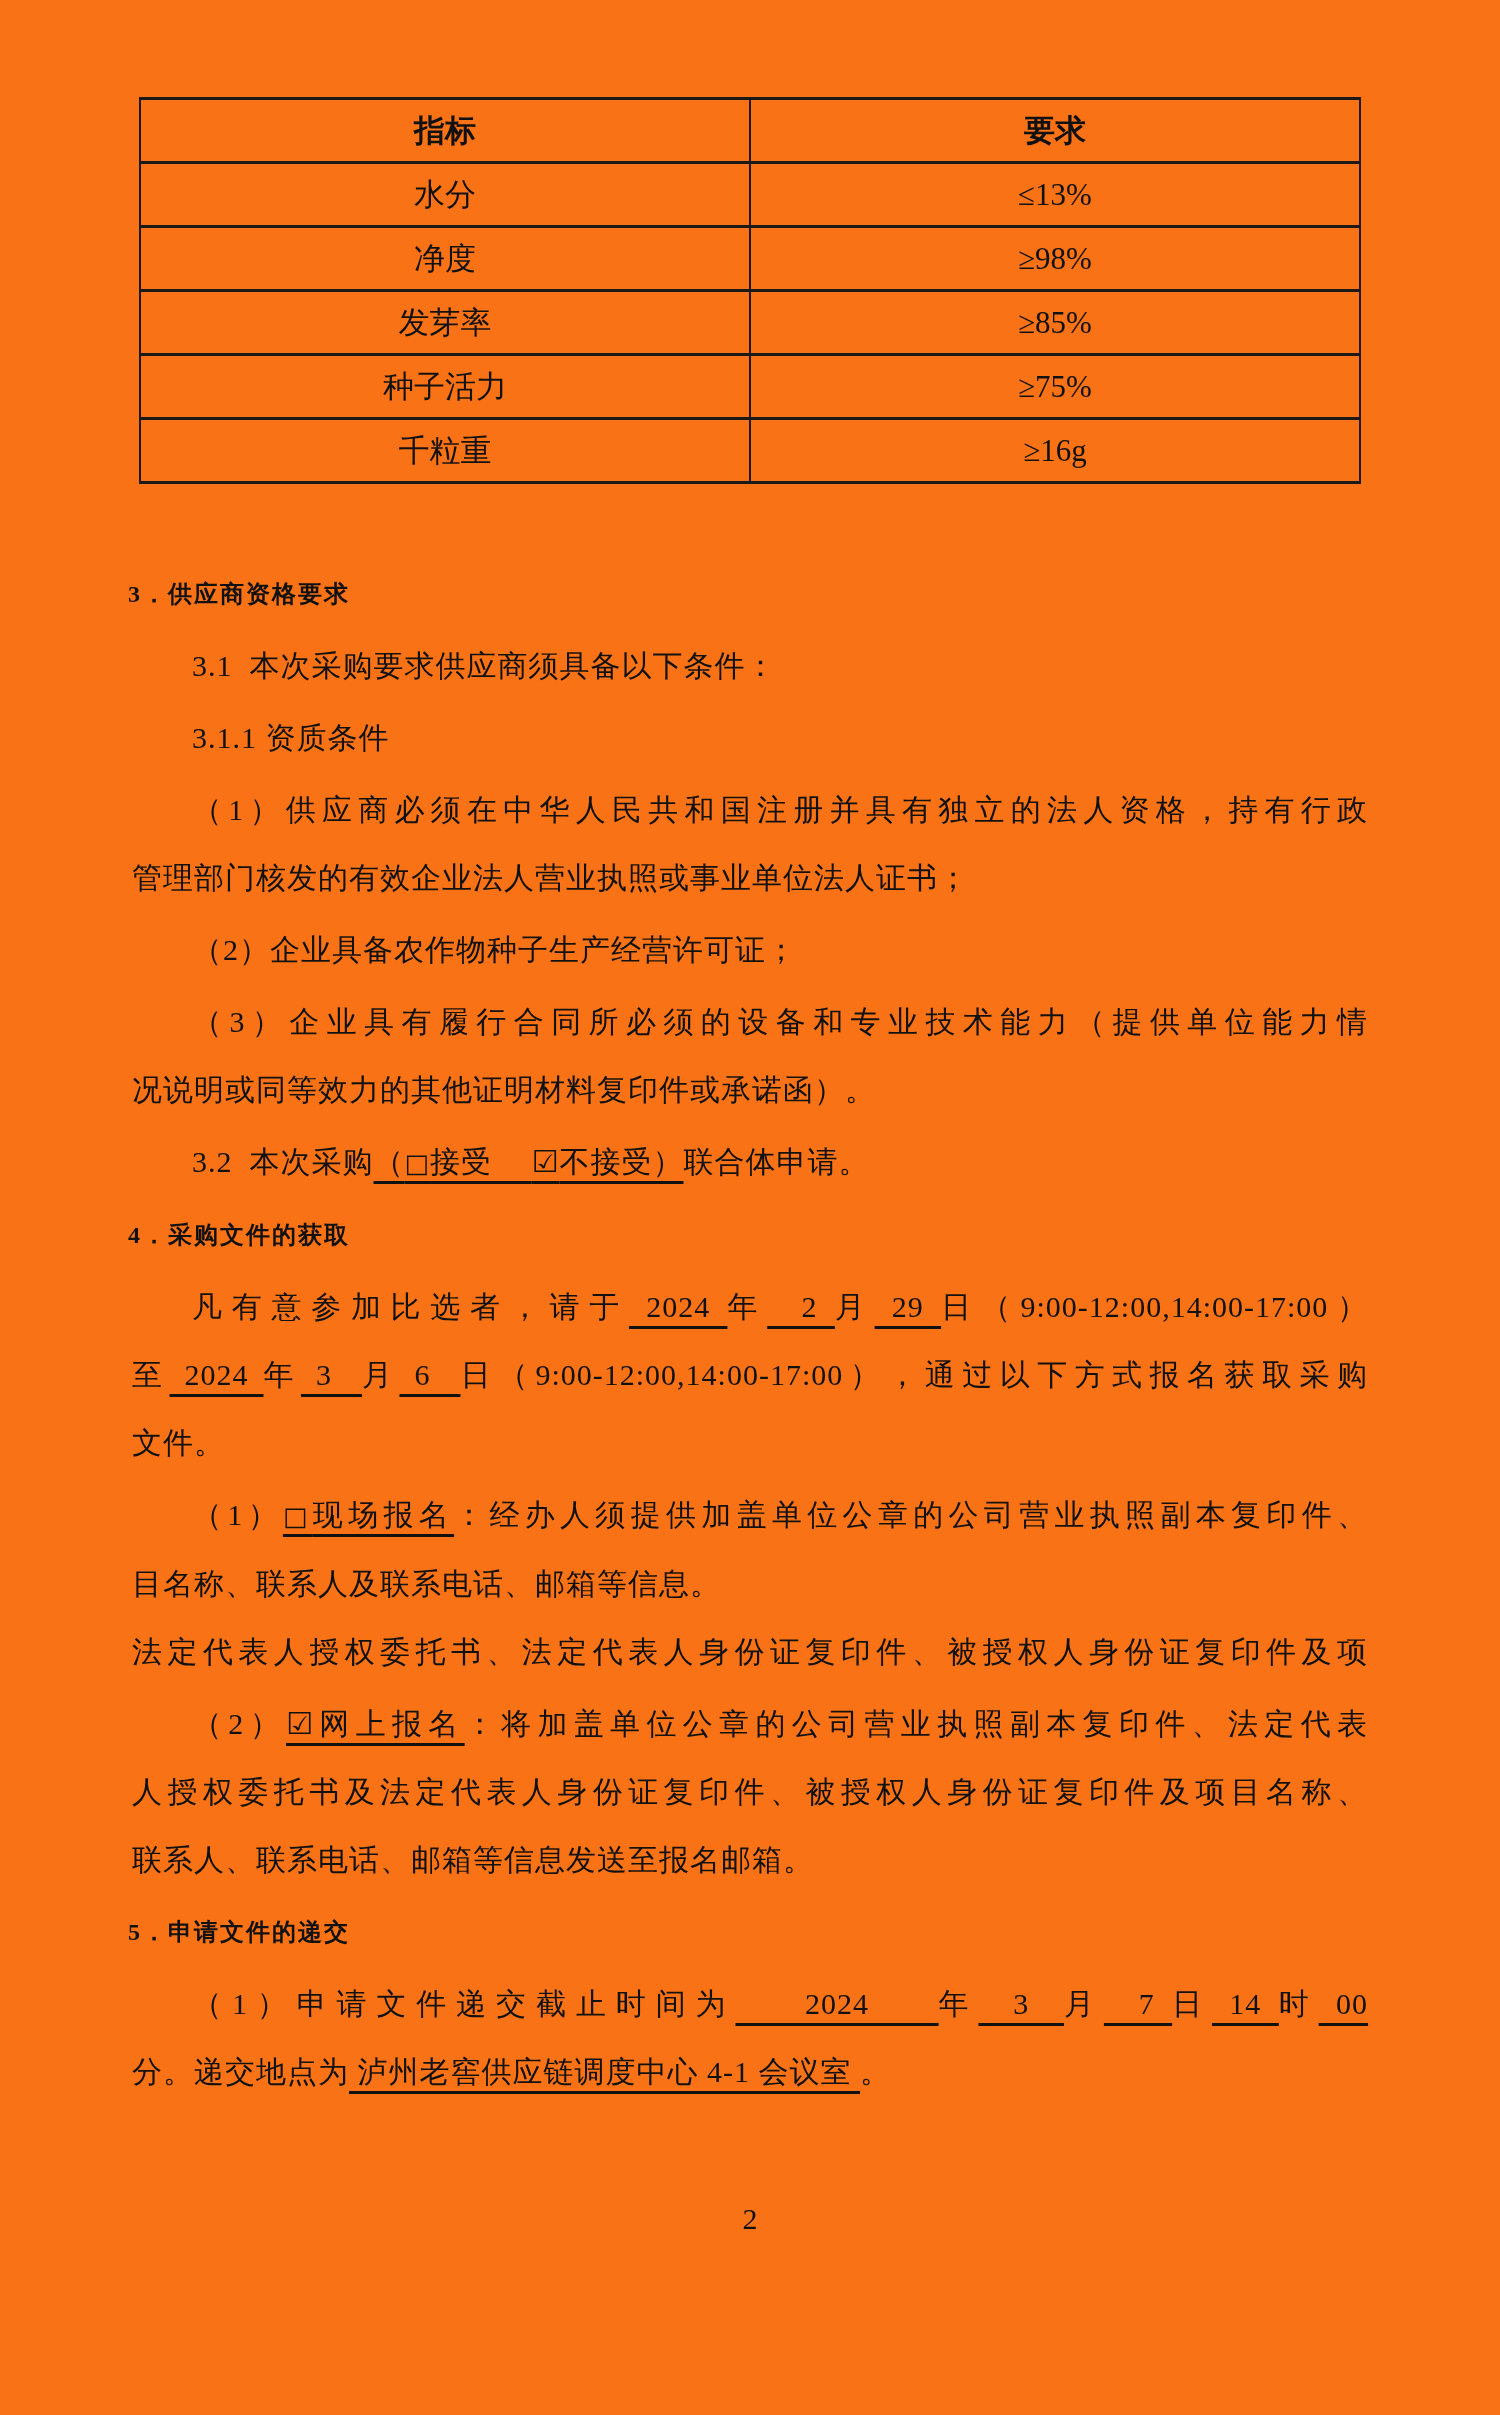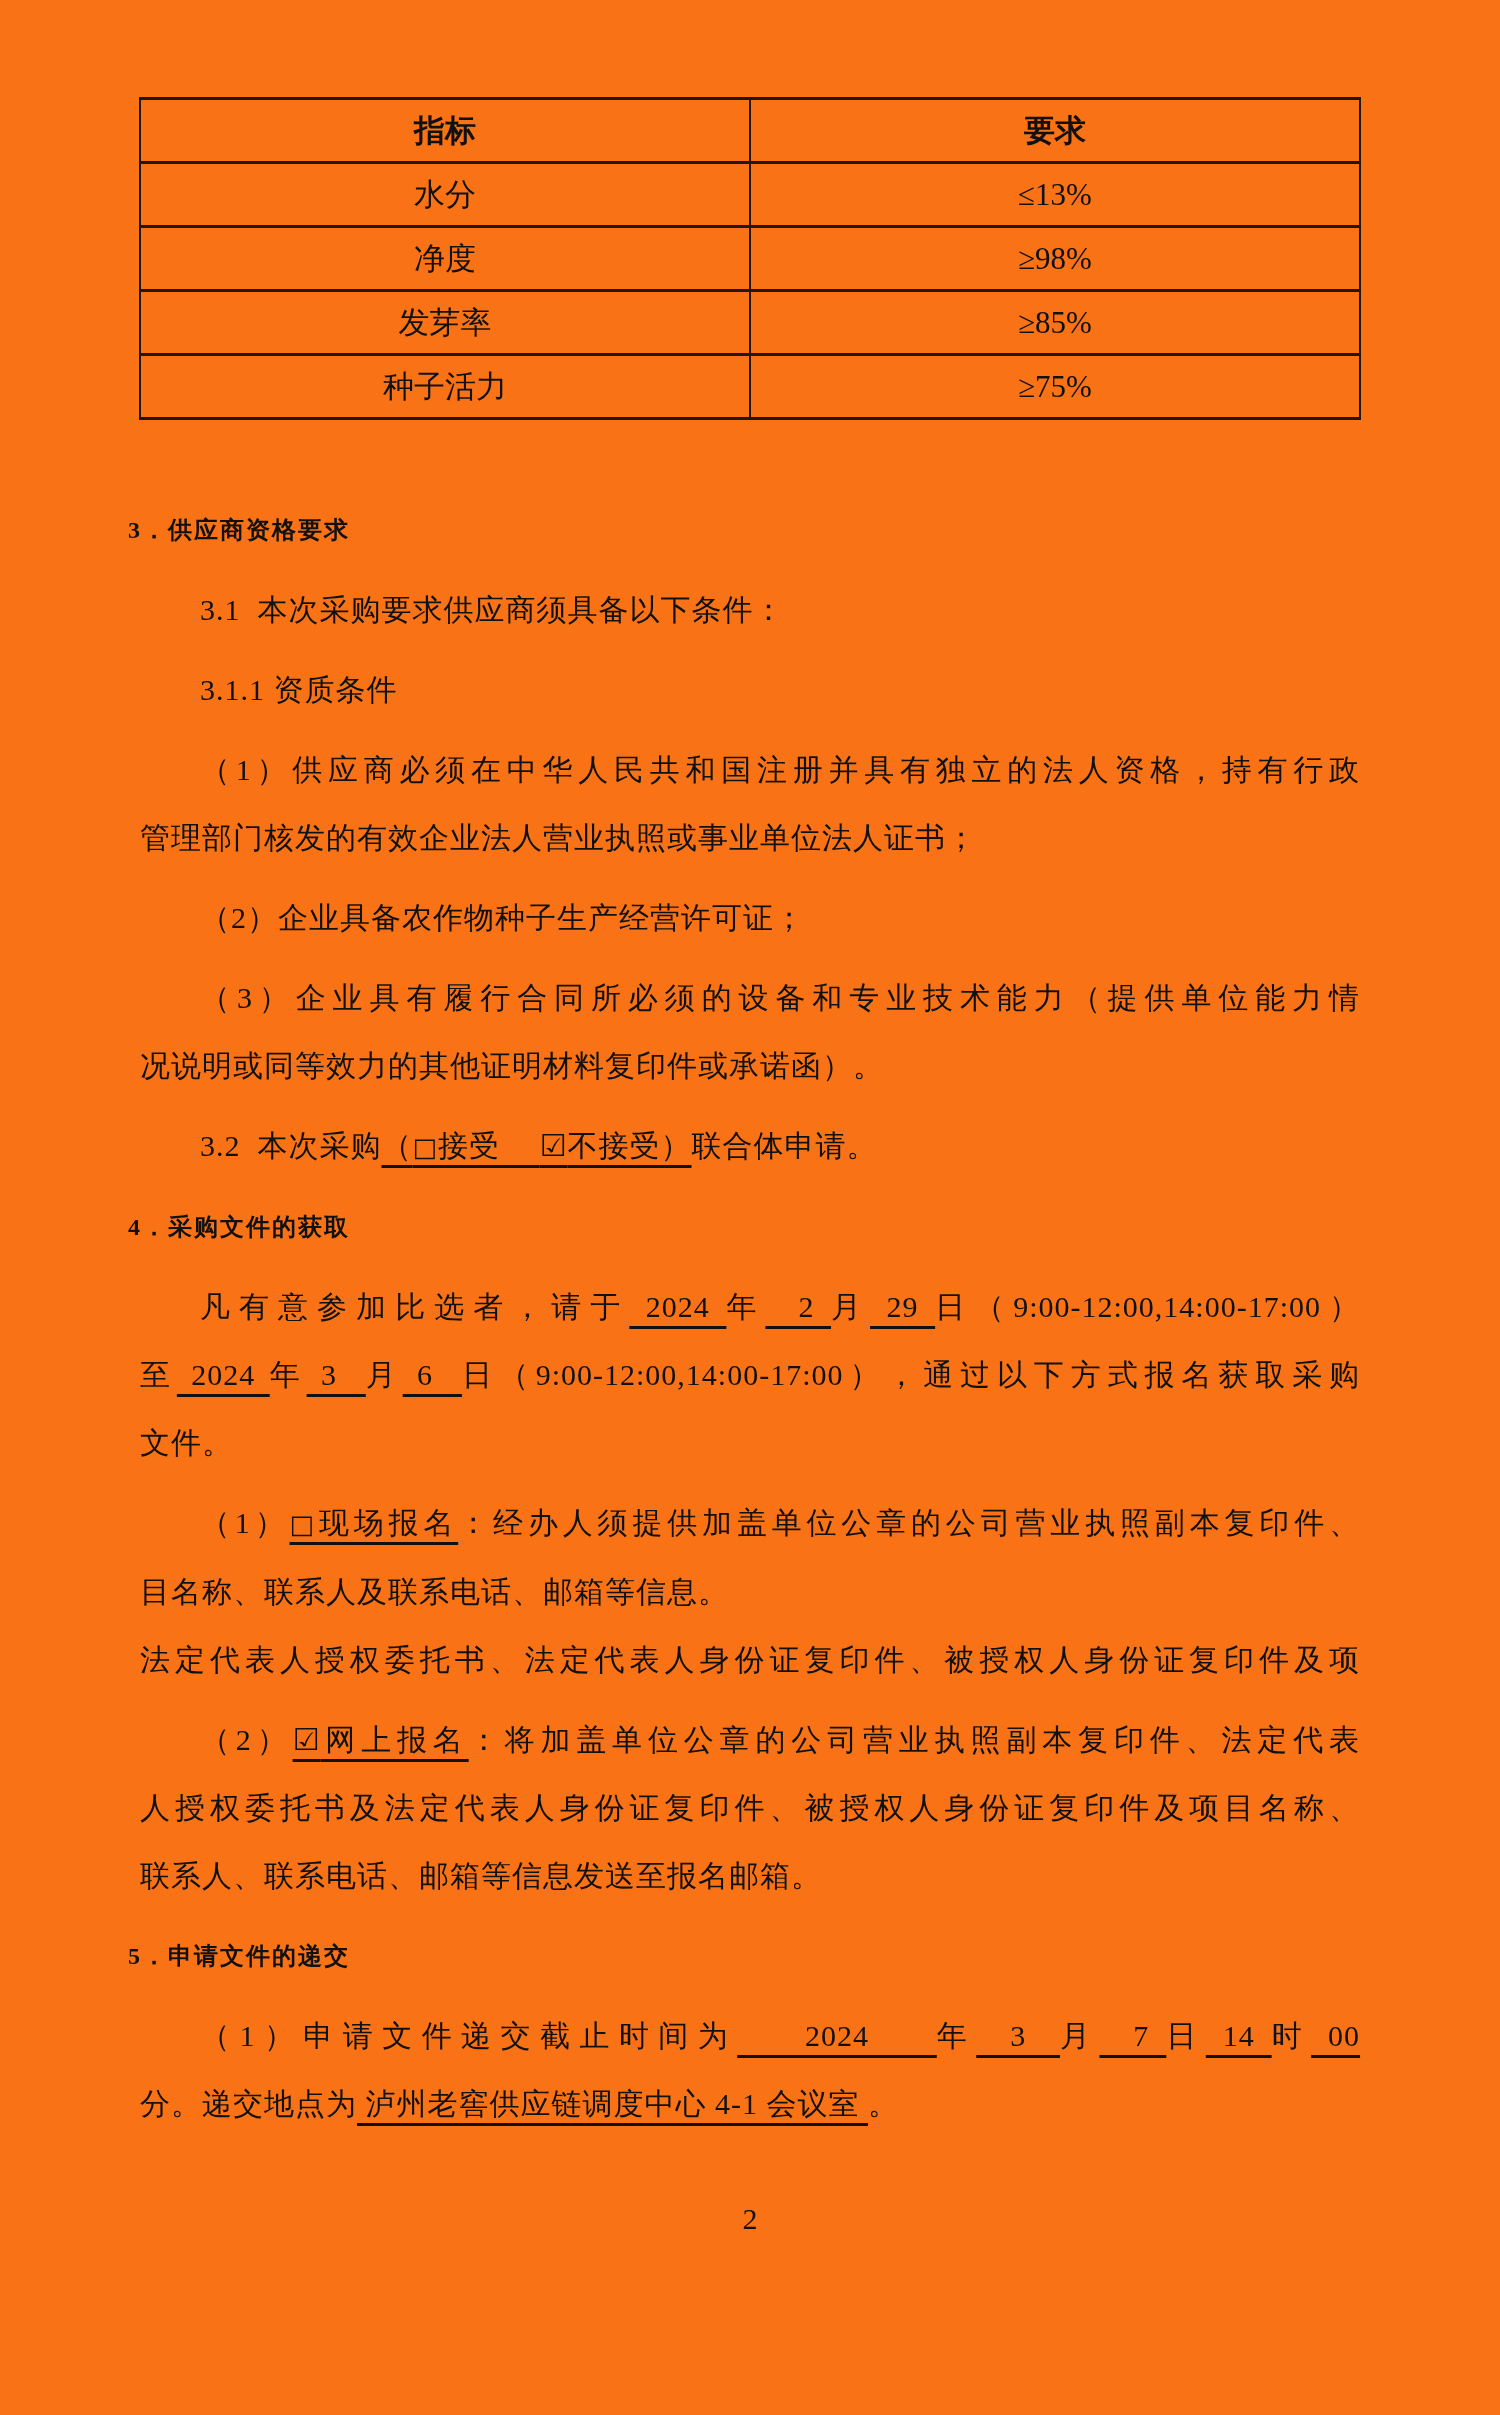--- a/index.html
+++ b/index.html
@@ -36,21 +36,21 @@
   }
   table.qtable th { font-weight: bold; }
   
   .hd {
     margin: 0;
     font-size: 24px;
     font-weight: bold;
     line-height: 68px;
     letter-spacing: 2px;
   }
-  .para { margin: 12px; }
+  .para { margin: 4px; }
   .line {
     line-height: 68px;
     white-space: pre-wrap;
     letter-spacing: 1px;
     text-align: left;
     text-align-last: left;
   }
   .line.fill {
     text-align: justify;
     text-align-last: justify;
@@ -98,20 +98,24 @@
         <td data-name="requirement-cell">≥98%</td>
       </tr>
       <tr data-name="table-row">
         <td data-name="indicator-cell">发芽率</td>
         <td data-name="requirement-cell">≥85%</td>
       </tr>
       <tr data-name="table-row">
         <td data-name="indicator-cell">种子活力</td>
         <td data-name="requirement-cell">≥75%</td>
       </tr>
+      <tr data-name="table-row">
+        <td data-name="indicator-cell">千粒重</td>
+        <td data-name="requirement-cell">≥16g</td>
+      </tr>
     </tbody>
   </table>
 
   <h2 class="hd" data-name="section-3-heading">3．供应商资格要求</h2>
   <div class="para" data-name="paragraph-3-1">
       <div class="line ind" data-name="text-line"><span data-name="text-segment">3.1  本次采购要求供应商须具备以下条件：</span></div>
     </div>
   <div class="para" data-name="paragraph-3-1-1">
       <div class="line ind" data-name="text-line"><span data-name="text-segment">3.1.1 资质条件</span></div>
     </div>

